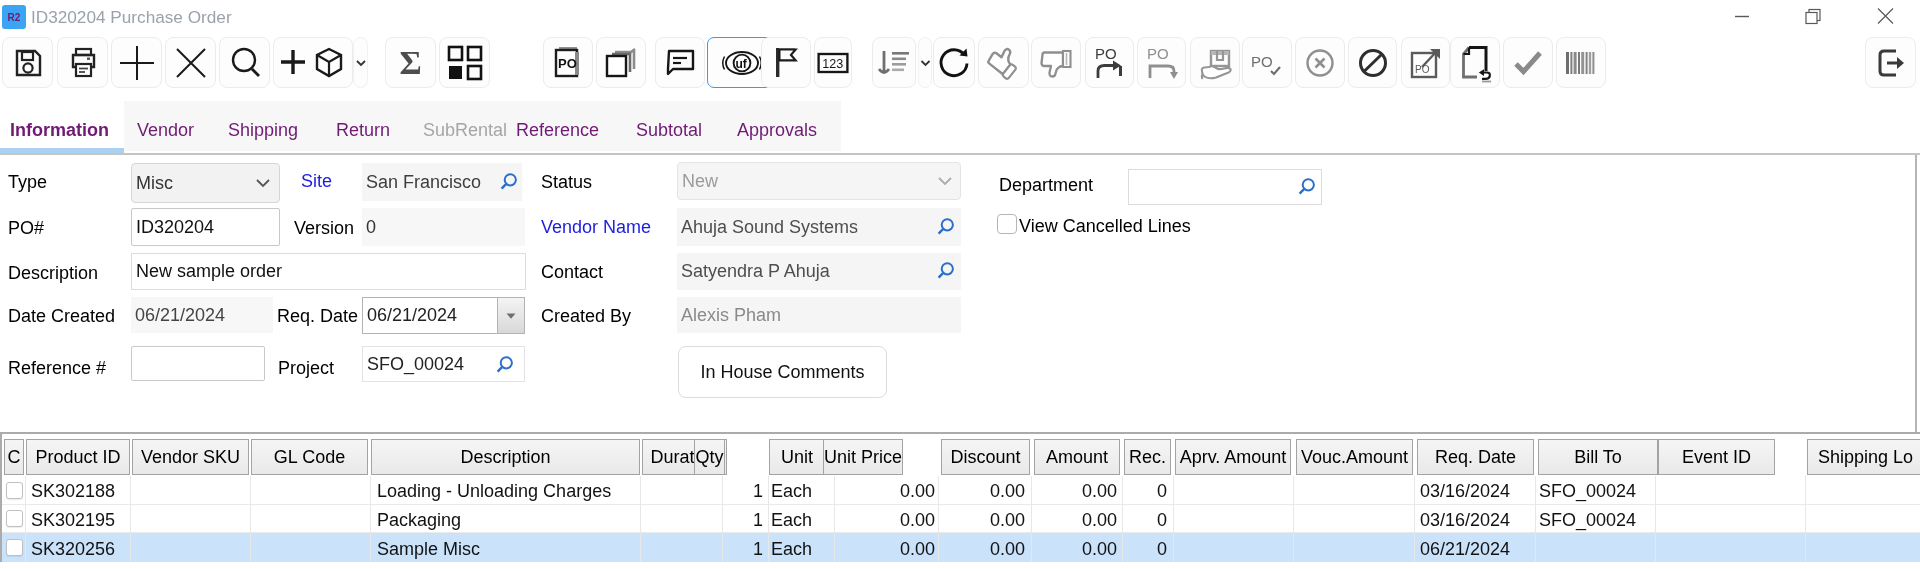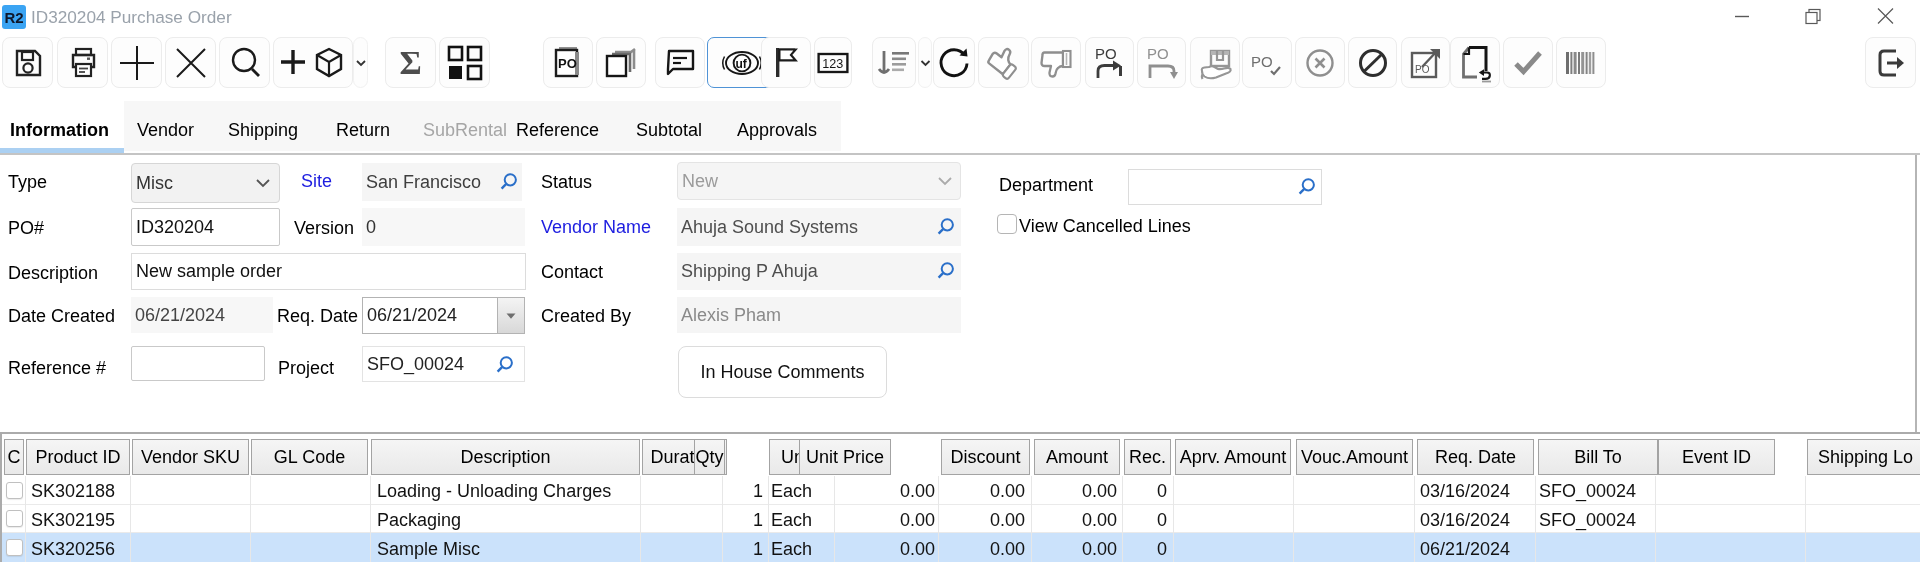--- a/index.html
+++ b/index.html
@@ -12,36 +12,36 @@
 
 .lb{position:absolute;font-size:18px;color:#000;white-space:nowrap}
 .lbl-blue{color:#1d1de0}
 
 .f{position:absolute;box-sizing:border-box;font-size:18px;display:flex;align-items:center;
  padding:0 4px;white-space:nowrap}
 .fgrey{background:#f5f5f5;color:#3e3e3e}
 .fwhite{background:#fff;border:1px solid #c9c9c9;border-radius:2px;color:#111}
 .mag{position:absolute}
 
-.tab{position:absolute;font-size:18px;color:#000000;white-space:nowrap}
+.tab{position:absolute;font-size:18px;color:#701a75;white-space:nowrap}
 
 .hc{position:absolute;top:439px;height:36px;box-sizing:border-box;border:1px solid #a3a3a3;
  background:linear-gradient(#f5f5f5,#e9e9e9);display:flex;align-items:center;justify-content:center;
  font-size:18px;color:#000;white-space:nowrap;overflow:hidden}
 
 .ct{position:absolute;font-size:18px;color:#121212;white-space:nowrap}
 .vsep{position:absolute;width:1px;background:#e7e7e7}
 .cb{position:absolute;width:17px;height:17px;box-sizing:border-box;border:1px solid #c0c0c0;
  border-radius:3px;background:#fff;box-shadow:0 1px 1px rgba(0,0,0,0.08)}
 </style>
 </head>
 <body>
 
 <div class="abs" style="left:2px;top:5px;width:24px;height:24px;border-radius:3px;background:#3ba4f3;
- color:#0f172a;font-size:15px;font-weight:bold;display:flex;align-items:center;justify-content:center">R2</div>
+ color:#701a75;font-size:10px;font-weight:bold;display:flex;align-items:center;justify-content:center">R2</div>
 <div class="abs" style="left:31px;top:7px;font-size:17.2px;color:#9aa2ab">ID320204 Purchase Order</div>
 
 <svg class="abs" style="left:1730px;top:4px" width="180" height="22" viewBox="0 0 180 22">
  <line x1="5" y1="12.5" x2="19" y2="12.5" stroke="#595959" stroke-width="1.4"></line>
  <rect x="79" y="5.5" width="11" height="11" fill="none" stroke="#595959" stroke-width="1.2"></rect>
  <rect x="76" y="8.5" width="11" height="11" fill="#fff" stroke="#595959" stroke-width="1.2"></rect>
  <path d="M148 4.5 L163 19.5 M163 4.5 L148 19.5" stroke="#595959" stroke-width="1.2" fill="none"></path>
 </svg>
 
 <div class="tb" style="left:2px;width:51px">
@@ -310,21 +310,21 @@
 <div class="lb lbl-blue" style="left:541px;top:217px">Vendor Name</div>
 <div class="f fgrey" style="left:677px;top:208px;width:284px;height:38px;color:#4e4e4e">Ahuja Sound Systems</div>
 <svg class="mag" style="left:935px;top:217px" width="22" height="22" viewBox="0 0 22 22">
     <circle cx="12.3" cy="7.8" r="5.6" fill="none" stroke="#2a6fc9" stroke-width="2"></circle>
     <line x1="8" y1="12.2" x2="3.6" y2="16.6" stroke="#2a6fc9" stroke-width="2.4"></line>
   </svg>
 
 <div class="lb" style="left:8px;top:263px">Description</div>
 <div class="f" style="left:131px;top:253px;width:395px;height:37px;background:#fff;border:1px solid #dcdcdc;color:#111">New sample order</div>
 <div class="lb" style="left:541px;top:262px">Contact</div>
-<div class="f fgrey" style="left:677px;top:253px;width:284px;height:37px;color:#4e4e4e">Shipping P Ahuja</div>
+<div class="f fgrey" style="left:677px;top:253px;width:284px;height:37px;color:#4e4e4e">Satyendra P Ahuja</div>
 <svg class="mag" style="left:935px;top:261px" width="22" height="22" viewBox="0 0 22 22">
     <circle cx="12.3" cy="7.8" r="5.6" fill="none" stroke="#2a6fc9" stroke-width="2"></circle>
     <line x1="8" y1="12.2" x2="3.6" y2="16.6" stroke="#2a6fc9" stroke-width="2.4"></line>
   </svg>
 
 <div class="lb" style="left:8px;top:306px">Date Created</div>
 <div class="f" style="left:131px;top:297px;width:142px;height:36px;background:#f7f7f7;color:#444">06/21/2024</div>
 <div class="lb" style="left:277px;top:306px">Req. Date</div>
 <div class="f" style="left:362px;top:297px;width:136px;height:37px;background:#fff;border:1px solid #b3b3b3;color:#222">06/21/2024</div>
 <div class="abs" style="left:498px;top:297px;width:27px;height:37px;box-sizing:border-box;border:1px solid #b3b3b3;border-left:none;background:linear-gradient(#f4f4f4,#d8d8d8);display:flex;align-items:center;justify-content:center">
@@ -350,21 +350,21 @@
 <div class="abs" style="left:0;top:432px;width:2px;height:130px;background:#ababab"></div>
 
 <div class="hc" style="left:4px;width:20px">C</div>
 <div class="hc" style="left:26px;width:104px">Product ID</div>
 <div class="hc" style="left:132px;width:117px">Vendor SKU</div>
 <div class="hc" style="left:251px;width:117px">GL Code</div>
 <div class="hc" style="left:371px;width:269px">Description</div>
 <div class="hc" style="left:642px;width:85px">Duration</div>
 <div class="hc" style="left:694px;width:31px">Qty</div>
 <div class="hc" style="left:769px;width:56px">Unit</div>
-<div class="hc" style="left:799px;width:92px">Unit Price</div>
+<div class="hc" style="left:823px;width:80px">Unit Price</div>
 <div class="hc" style="left:941px;width:89px">Discount</div>
 <div class="hc" style="left:1034px;width:86px">Amount</div>
 <div class="hc" style="left:1124px;width:47px">Rec.</div>
 <div class="hc" style="left:1175px;width:116px">Aprv. Amount</div>
 <div class="hc" style="left:1296px;width:117px">Vouc.Amount</div>
 <div class="hc" style="left:1417px;width:117px">Req. Date</div>
 <div class="hc" style="left:1538px;width:120px">Bill To</div>
 <div class="hc" style="left:1658px;width:117px">Event ID</div>
 <div class="hc" style="left:1807px;width:117px">Shipping Lo</div>
 

